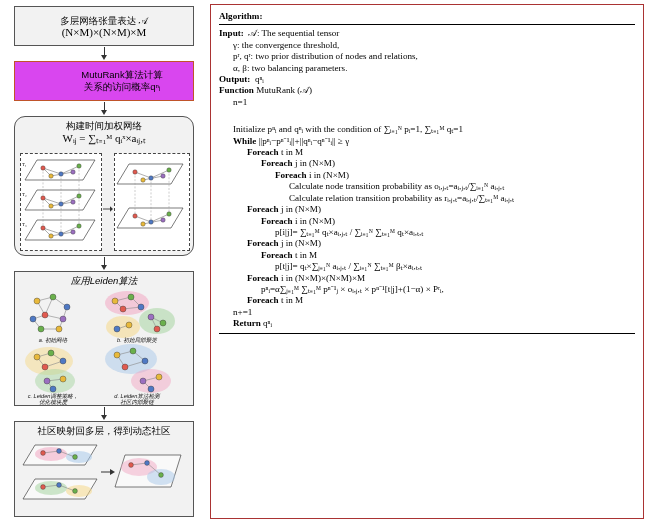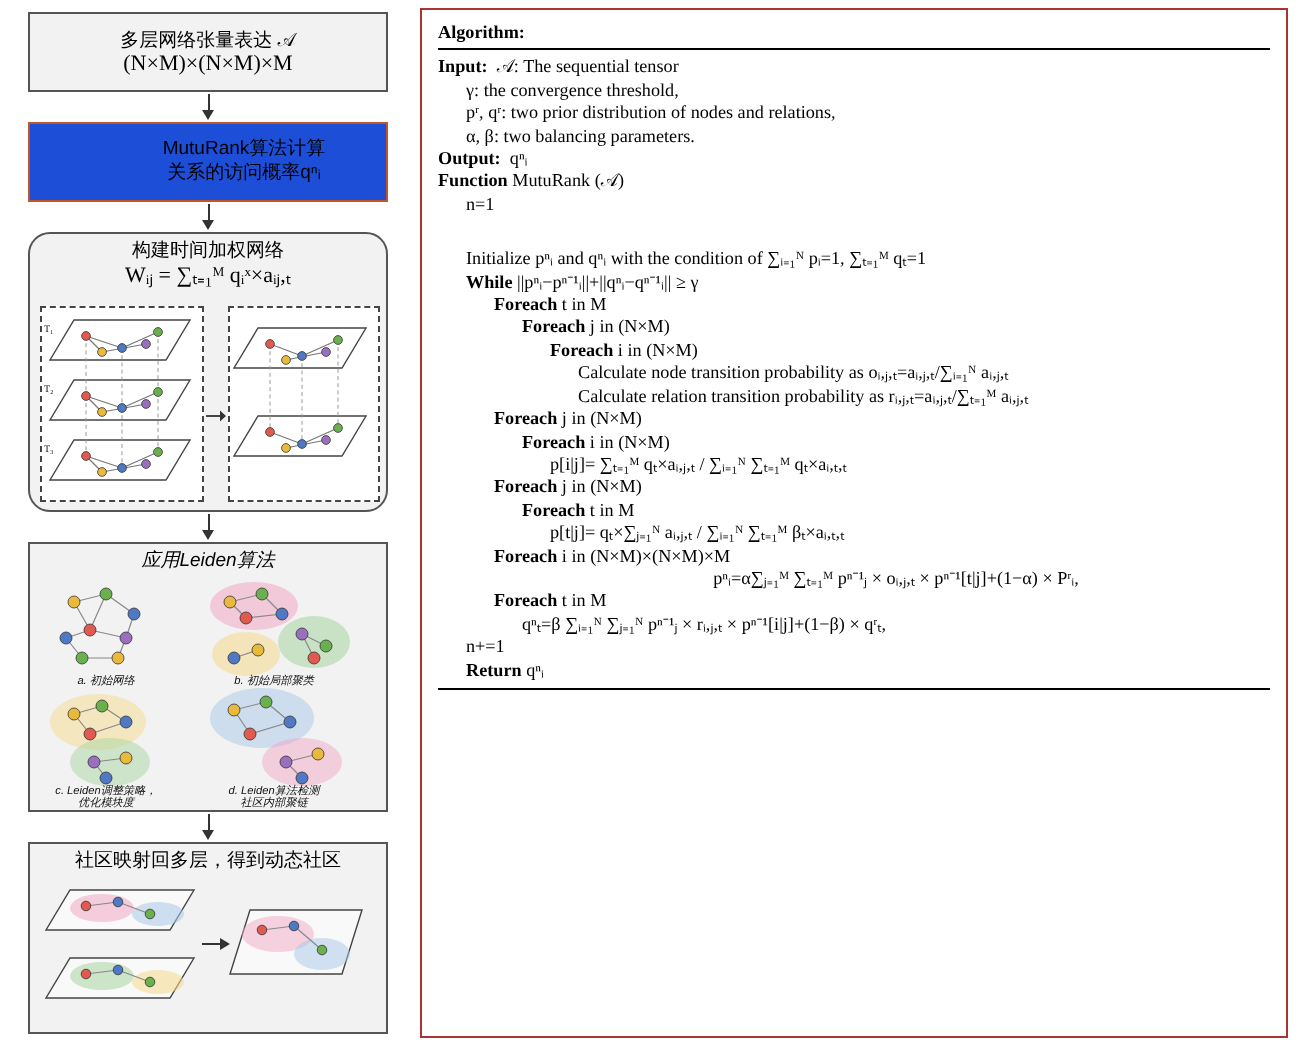--- a/index.html
+++ b/index.html
@@ -2,21 +2,21 @@
 <html><head>
 <meta charset="utf-8">
 <style>
   html,body{margin:0;padding:0;}
   body{width:650px;height:523px;background:#ffffff;font-family:"Liberation Serif",serif;color:#000;}
   #root{position:relative;width:650px;height:430px;}
 
   
   #flow{position:absolute;left:6px;top:4px;width:196px;height:515px;}
   .fbox{position:absolute;box-sizing:border-box;border:1px solid #555;background:#f2f2f2;display:flex;flex-direction:column;align-items:center;justify-content:center;text-align:center;}
-  .fbox.hl{border:1.5px solid #c0542a;background:#1d4ed8;padding-left:36px;}
+  .fbox.hl{border:1.5px solid #c0542a;background:#d946ef;padding-left:36px;}
   .fbox .t1{font-family:"Liberation Sans",sans-serif;font-size:9.5px;line-height:12px;}
   .fbox .t2{font-family:"Liberation Serif",serif;font-size:11px;line-height:11px;}
   .arrow{position:absolute;left:50%;transform:translateX(-50%);width:0;height:0;}
   .arrow .stem{position:absolute;left:-0.5px;top:0;width:1px;height:9px;background:#333;}
   .arrow .head{position:absolute;left:-3.5px;top:8px;width:0;height:0;border-left:3.5px solid transparent;border-right:3.5px solid transparent;border-top:5px solid #333;}
 
   .inner{position:absolute;box-sizing:border-box;}
   .dash{border:1px dashed #444;}
   .cap{position:absolute;font-family:"Liberation Sans",sans-serif;font-size:5.6px;color:#111;text-align:center;width:100%;left:0;}
 
@@ -324,22 +324,21 @@
         <div class="ln" style="padding-left: 56px;"><span class="b">Foreach</span><span> i in (N×M)</span></div>
         <div class="ln" style="padding-left: 70px;"><span>Calculate node transition probability as oᵢ,ⱼ,ₜ=aᵢ,ⱼ,ₜ/∑ᵢ₌₁ᴺ aᵢ,ⱼ,ₜ</span></div>
         <div class="ln" style="padding-left: 70px;"><span>Calculate relation transition probability as rᵢ,ⱼ,ₜ=aᵢ,ⱼ,ₜ/∑ₜ₌₁ᴹ aᵢ,ⱼ,ₜ</span></div>
         <div class="ln" style="padding-left: 28px;"><span class="b">Foreach</span><span> j in (N×M)</span></div>
         <div class="ln" style="padding-left: 42px;"><span class="b">Foreach</span><span> i in (N×M)</span></div>
         <div class="ln" style="padding-left: 56px;"><span>p[i|j]= ∑ₜ₌₁ᴹ qₜ×aᵢ,ⱼ,ₜ / ∑ᵢ₌₁ᴺ ∑ₜ₌₁ᴹ qₜ×aᵢ,ₜ,ₜ</span></div>
         <div class="ln" style="padding-left: 28px;"><span class="b">Foreach</span><span> j in (N×M)</span></div>
         <div class="ln" style="padding-left: 42px;"><span class="b">Foreach</span><span> t in M</span></div>
         <div class="ln" style="padding-left: 56px;"><span>p[t|j]= qₜ×∑ⱼ₌₁ᴺ aᵢ,ⱼ,ₜ / ∑ᵢ₌₁ᴺ ∑ₜ₌₁ᴹ βₜ×aᵢ,ₜ,ₜ</span></div>
         <div class="ln" style="padding-left: 28px;"><span class="b">Foreach</span><span> i in (N×M)×(N×M)×M</span></div>
-        <div class="ln" style="padding-left: 42px; text-align: center;"><span>pⁿᵢ=α∑ⱼ₌₁ᴹ ∑ₜ₌₁ᴹ pⁿ⁻¹ⱼ × oᵢ,ⱼ,ₜ × pⁿ⁻¹[t|j]+(1−α) × Pʳᵢ,</span></div>
+        <div class="ln" style="padding-left: 42px;"><span>pⁿᵢ=α∑ⱼ₌₁ᴹ ∑ₜ₌₁ᴹ pⁿ⁻¹ⱼ × oᵢ,ⱼ,ₜ × pⁿ⁻¹[t|j]+(1−α) × Pʳᵢ,</span></div>
         <div class="ln" style="padding-left: 28px;"><span class="b">Foreach</span><span> t in M</span></div>
-        <div class="ln" style="padding-left: 42px;"><span>qⁿₜ=β ∑ᵢ₌₁ᴺ ∑ⱼ₌₁ᴺ pⁿ⁻¹ⱼ × rᵢ,ⱼ,ₜ × pⁿ⁻¹[i|j]+(1−β) × qʳₜ,</span></div>
         <div class="ln" style="padding-left: 14px;"><span>n+=1</span></div>
         <div class="ln" style="padding-left: 14px;"><span class="b">Return</span><span> qⁿᵢ</span></div>
       </div>
     <div class="rule2"></div>
   </div>
 
 </div>
 
 </body></html>

